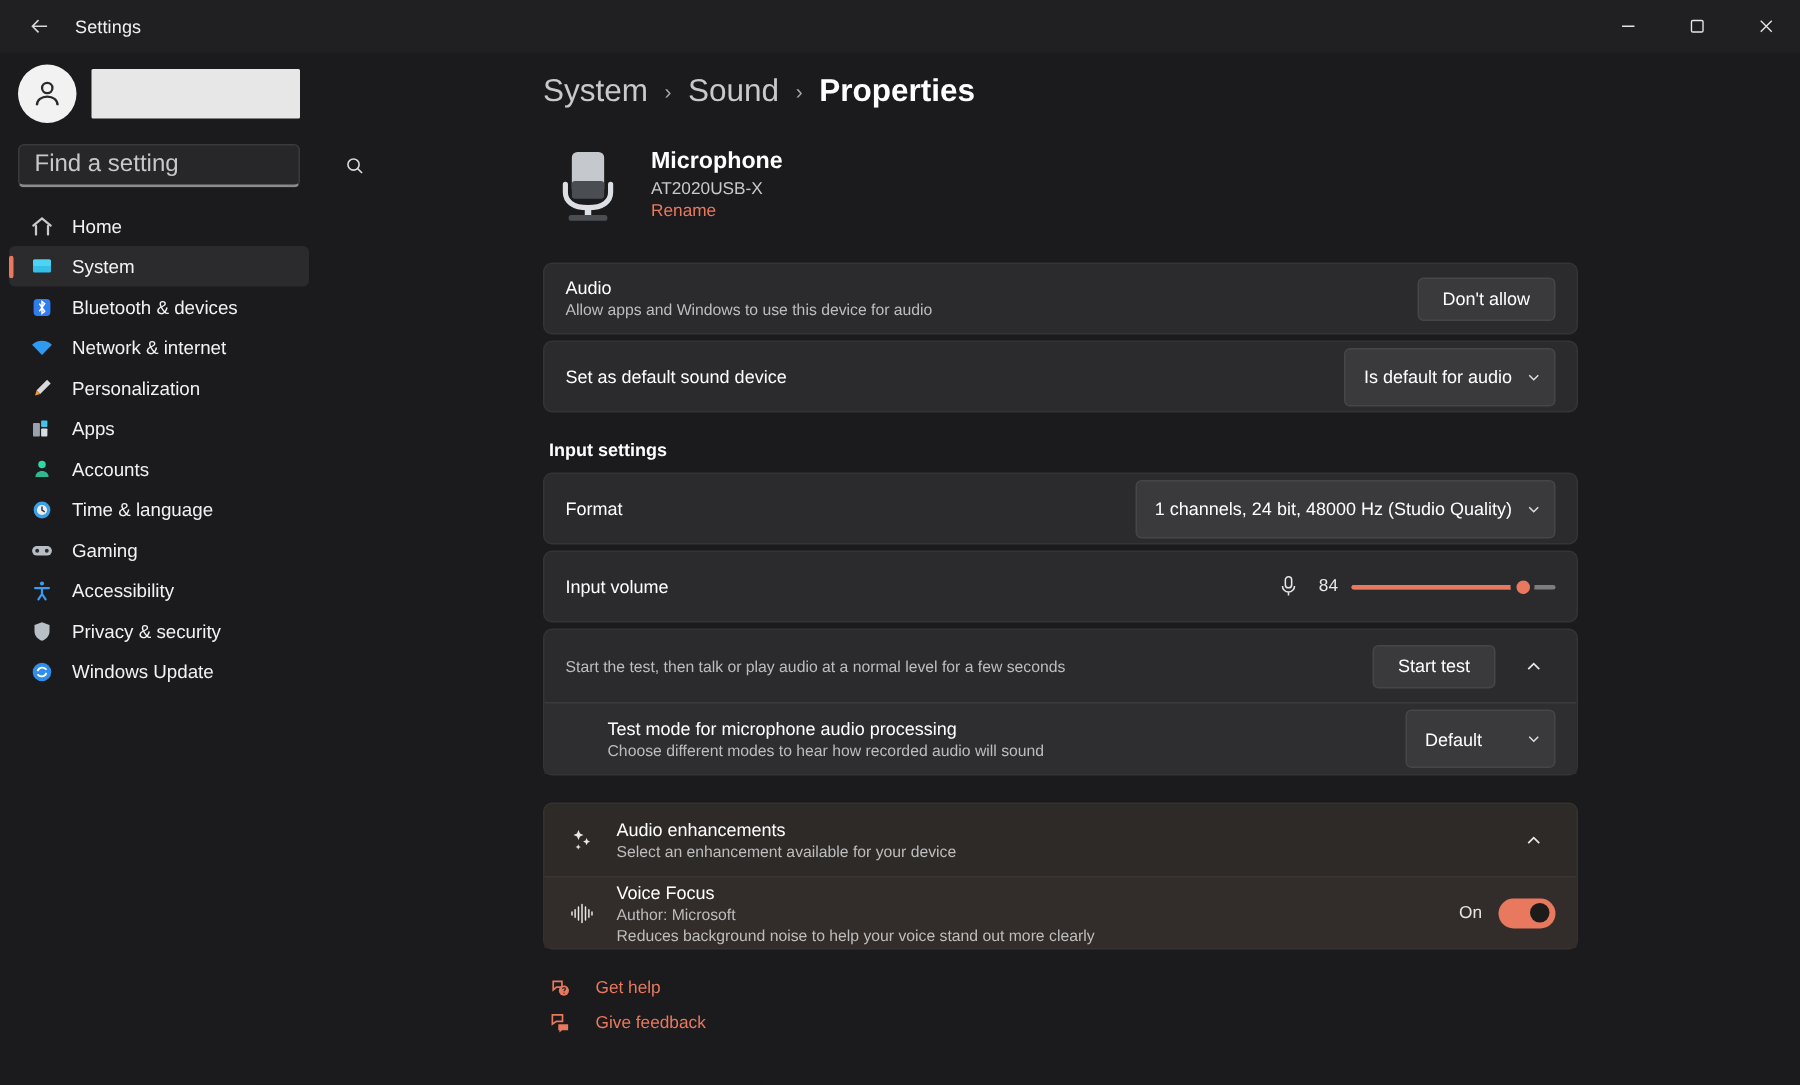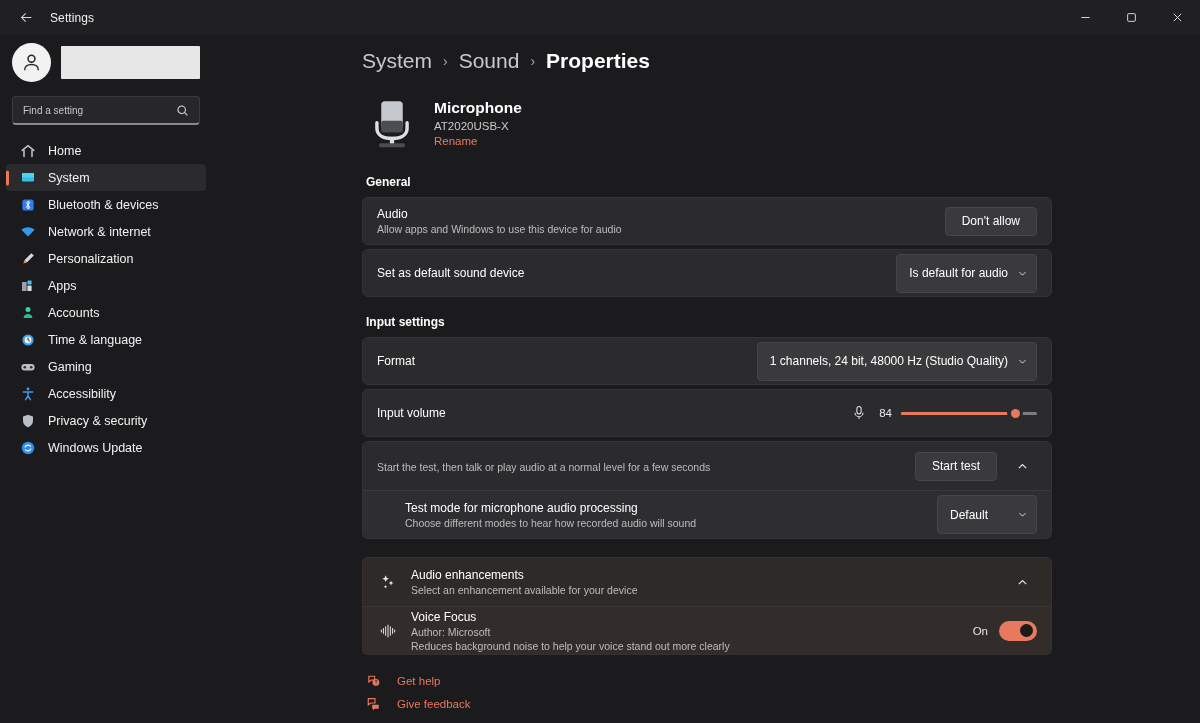--- a/index.html
+++ b/index.html
@@ -66,21 +66,21 @@
     position: relative; height: 29px;
     background: #272729;
     border: 1px solid #3a3a3c;
     border-bottom: 2px solid #8a8a8c;
     border-radius: 4px;
     display: flex; align-items: center;
     padding: 0 10px;
   }
   .search input {
     flex: 1; background: transparent; border: 0; outline: 0;
-    color: #e3e3e3; font-size: 10px;
+    color: #e3e3e3; font-size: 16px;
     font-family: "Liberation Sans", sans-serif;
   }
   .search input::placeholder { color: #c8c8c8; }
   .search-icon { width: 13px; height: 13px; color: #dcdcdc; flex: 0 0 13px; }
 
   .nav { padding-top: 2px; }
   .nav-item {
     position: relative;
     height: 27px; margin-bottom: 0px;
     display: flex; align-items: center; gap: 12px;
@@ -421,21 +421,20 @@
                 <rect x="12" y="43" width="24" height="3.6" rx="1.6" fill="#4a4d52"></rect>
               </svg>
             </div>
             <div class="device-meta">
               <div class="device-name">Microphone</div>
               <div class="device-model">AT2020USB-X</div>
               <div class="link">Rename</div>
             </div>
           </div>
 
-          <div class="section-title">General</div>
 
           <div class="card">
             <div class="row-texts">
               <div class="row-title">Audio</div>
               <div class="row-sub">Allow apps and Windows to use this device for audio</div>
             </div>
             <div class="btn">Don't allow</div>
           </div>
 
           <div class="card">

